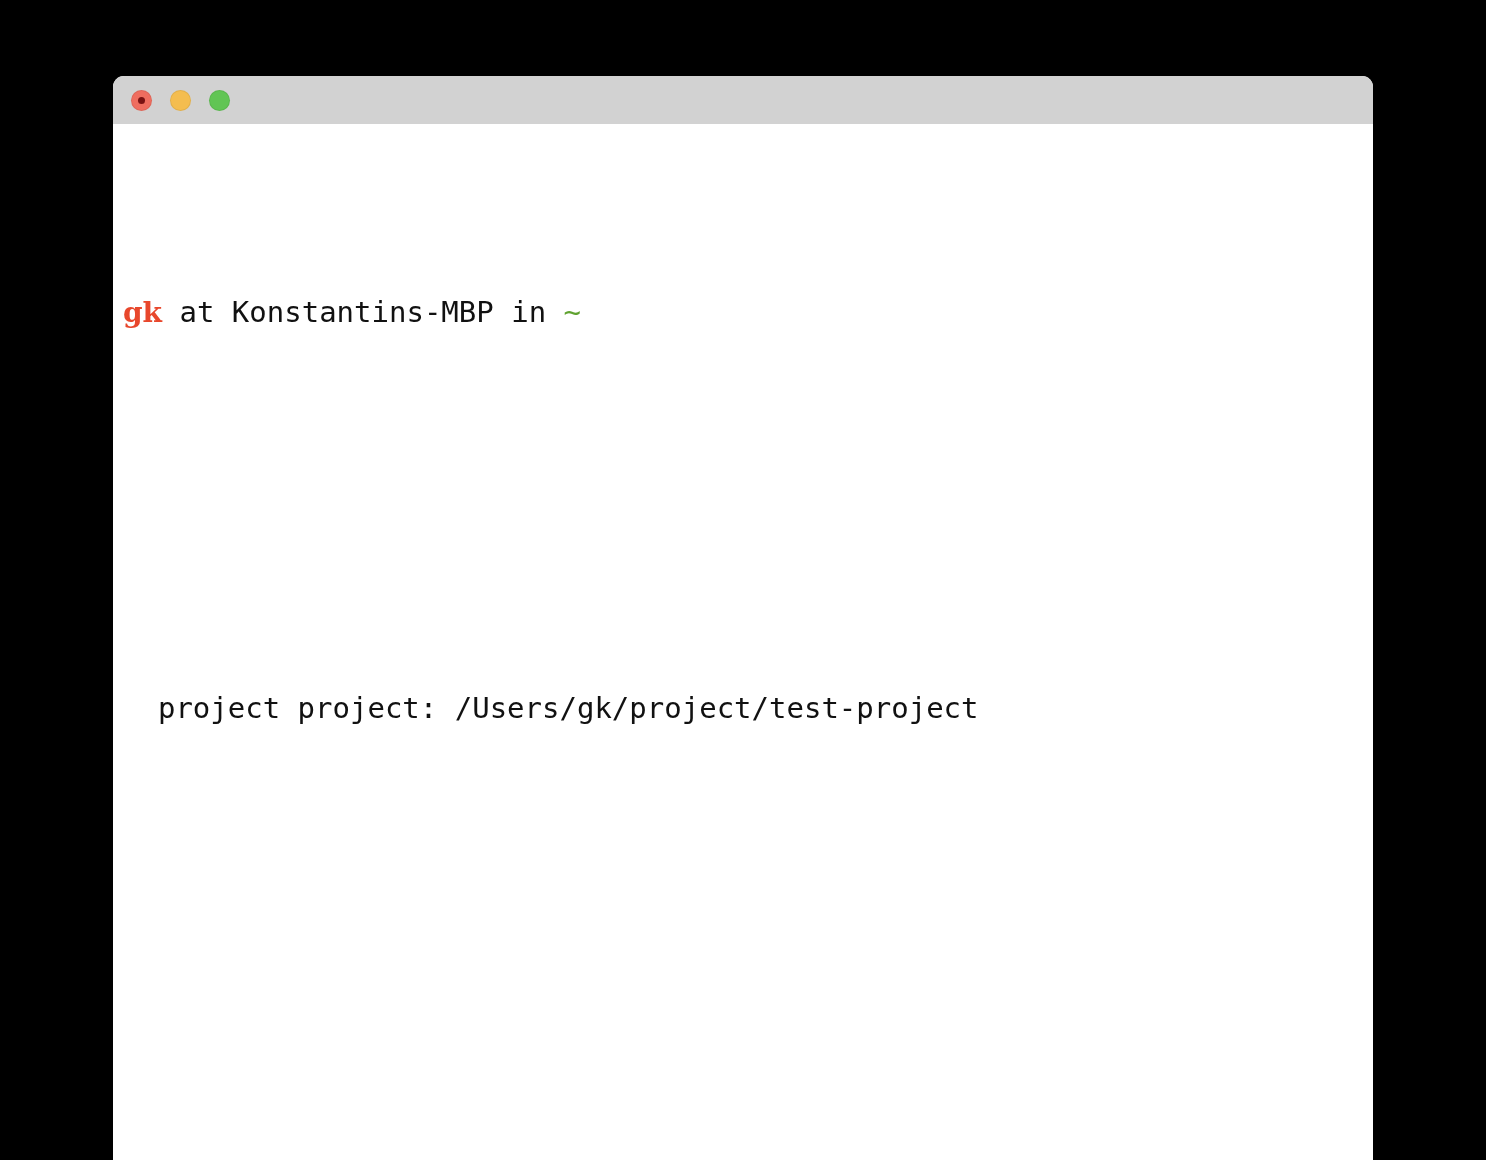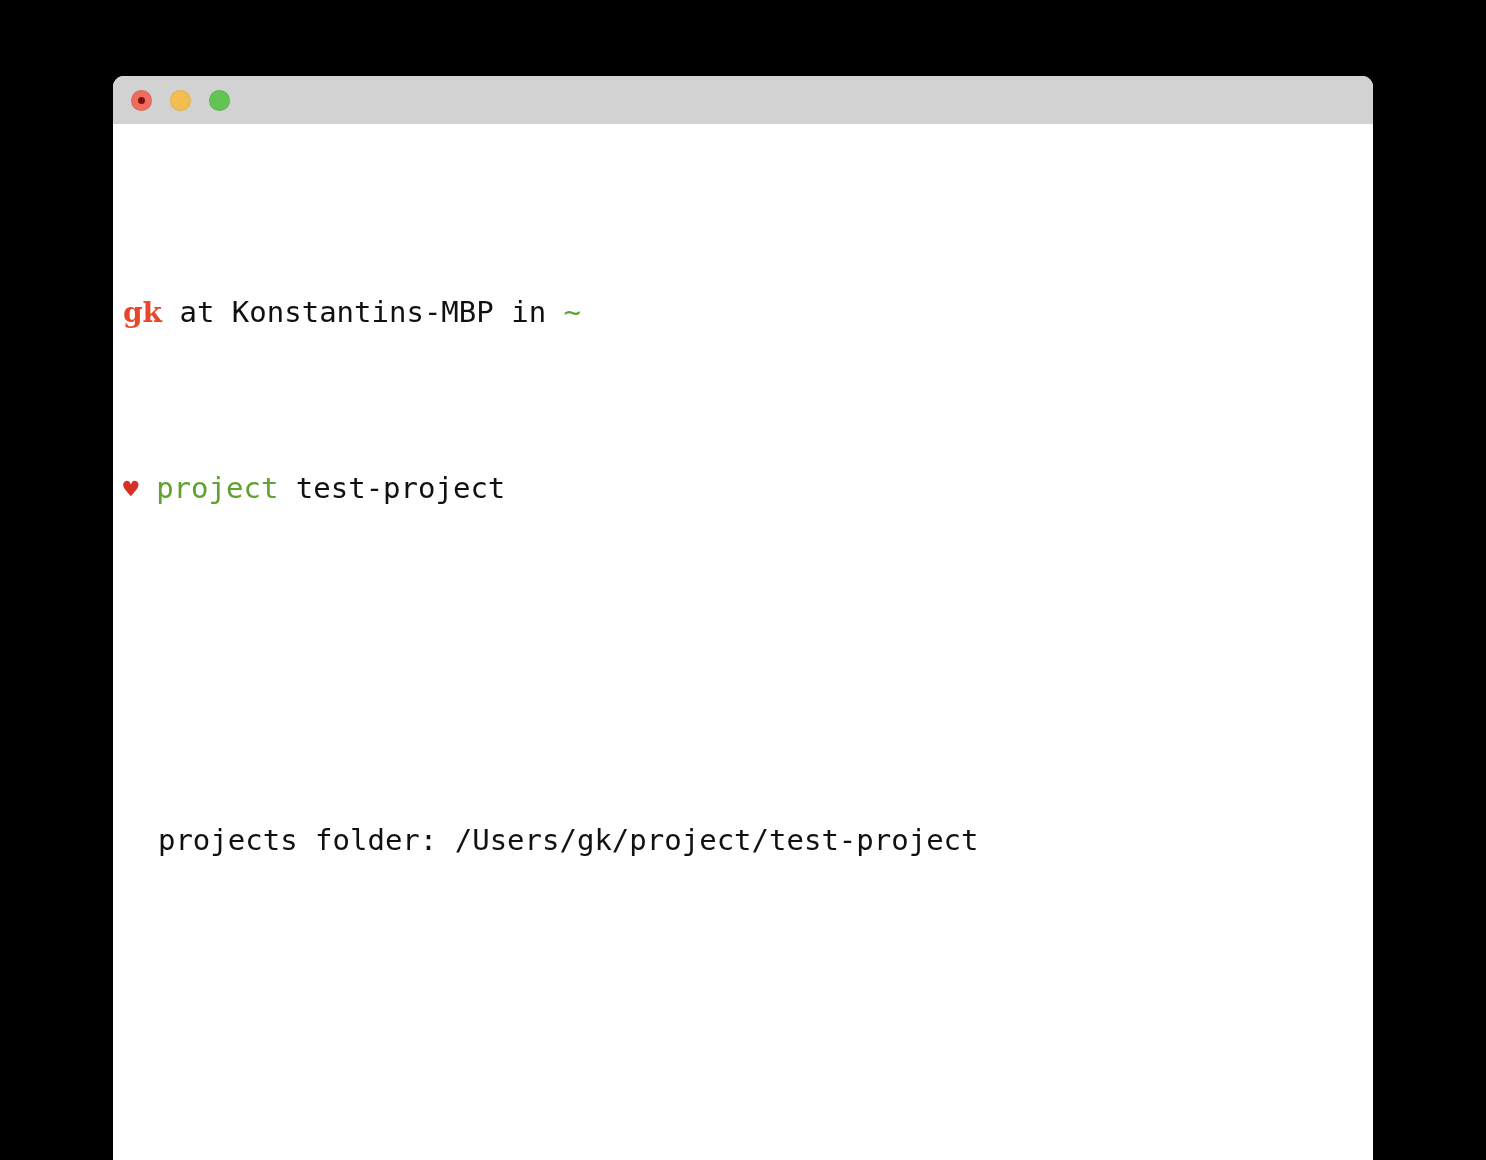--- a/index.html
+++ b/index.html
@@ -121,25 +121,24 @@
       <span class="light light-close"></span>
       <span class="light light-min"></span>
       <span class="light light-max"></span>
     </div>
   </div>
 
   <div class="terminal">
 
     <div class="line"><span class="user">gk</span><span> at </span><span>Konstantins-MBP</span><span> in </span><span class="accent-green">~</span></div>
 
-    <div class="line"><span class="heart">♥</span><span> </span><span class="accent-green">project</span><span> </span><span>test-project</span></div>
 
     <div class="line blank"></div>
 
-    <div class="line"><span>  projects folder: </span><span>/Users/gk/project/test-project</span></div>
+    <div class="line"><span>  project project: </span><span>/Users/gk/project/test-project</span></div>
 
     <div class="line blank"></div>
 
     
 
     
 
     
 
     

